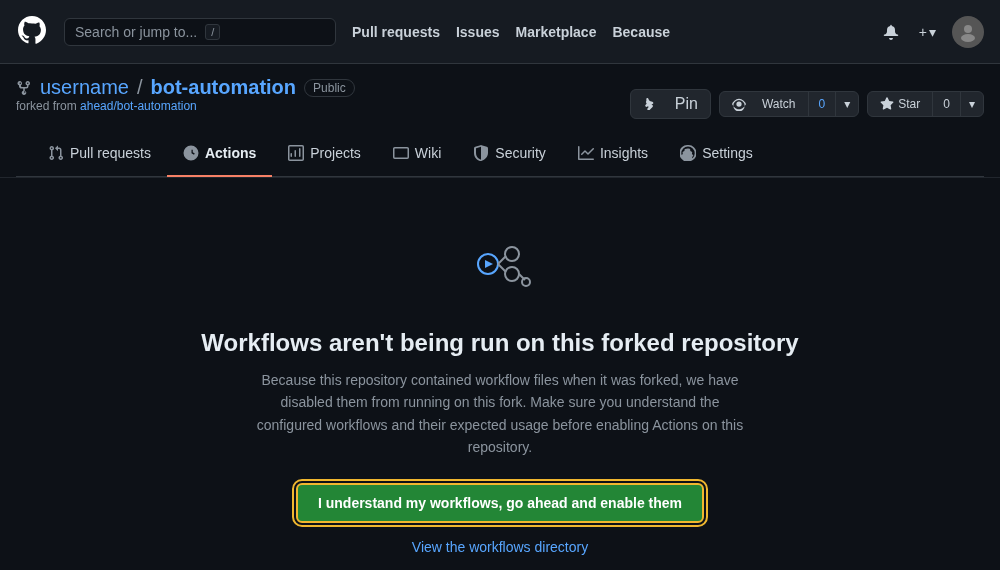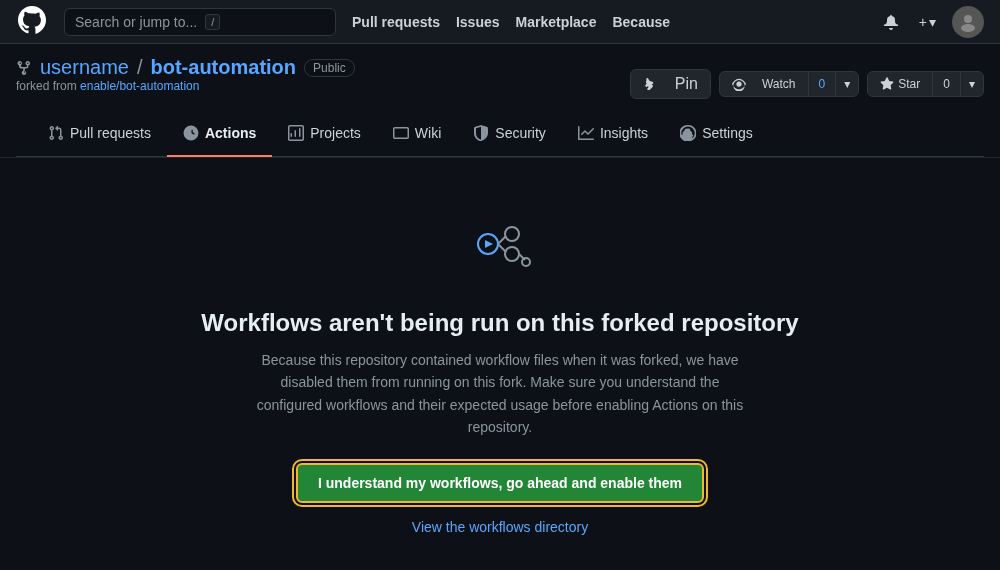--- a/index.html
+++ b/index.html
@@ -12,21 +12,21 @@
     }
     a { color: #58a6ff; text-decoration: none; }
 
     
     .top-nav {
       background: #161b22;
       border-bottom: 1px solid #30363d;
       display: flex;
       align-items: center;
       padding: 0 16px;
-      height: 44px;
+      height: 64px;
       gap: 16px;
     }
     .top-nav-logo {
       width: 32px; height: 32px; flex-shrink: 0;
     }
     .search-box {
       display: flex; align-items: center;
       background: #0d1117;
       border: 1px solid #30363d;
       border-radius: 6px;
@@ -270,21 +270,21 @@
       <svg width="16" height="16" viewBox="0 0 16 16" fill="#8b949e">
         <path d="M5 5.372v.878c0 .414.336.75.75.75h4.5a.75.75 0 00.75-.75v-.878a2.25 2.25 0 111.5 0v.878a2.25 2.25 0 01-2.25 2.25h-1.5v2.128a2.251 2.251 0 11-1.5 0V8.5h-1.5A2.25 2.25 0 013 6.25v-.878a2.25 2.25 0 111.5 0zM5 3.25a.75.75 0 10-1.5 0 .75.75 0 001.5 0zm6.75.75a.75.75 0 100-1.5.75.75 0 000 1.5zm-3 8.75a.75.75 0 100-1.5.75.75 0 000 1.5z"></path>
       </svg>
       <a class="owner" href="#" style="color:#58a6ff;font-size:20px;">username</a>
       <span class="sep" style="color:#8b949e;font-size:20px;">/</span>
       <a class="name" href="#" style="color:#58a6ff;font-size:20px;font-weight:600;">bot-automation</a>
       <span class="public-badge">Public</span>
     </div>
     <div class="forked-from">
       <span>forked from</span>
-      <a href="#">enable/bot-automation</a>
+      <a href="#">ahead/bot-automation</a>
     </div>
 
     <div style="display:flex;align-items:center;gap:8px;justify-content:flex-end;margin-bottom:12px;margin-top:-32px;">
 
       <button class="repo-action-btn">
         <svg width="12" height="12" viewBox="0 0 16 16" fill="currentColor">
           <path d="M4.456.734a1.75 1.75 0 012.826.504l.613 1.327a3.081 3.081 0 002.084 1.707l2.454.584c1.332.317 1.8 1.972.832 2.94L11.06 9h.432a1.75 1.75 0 011.254 2.957l-4 4.066a1.75 1.75 0 01-2.51-2.44l1.018-1.055-.392-1.91-.856.812a1.75 1.75 0 01-2.495-2.451l1.317-1.405-.733-1.597a1.75 1.75 0 01.36-1.994l.002-.001z"></path>
         </svg>
         <span>Pin</span>
       </button>

